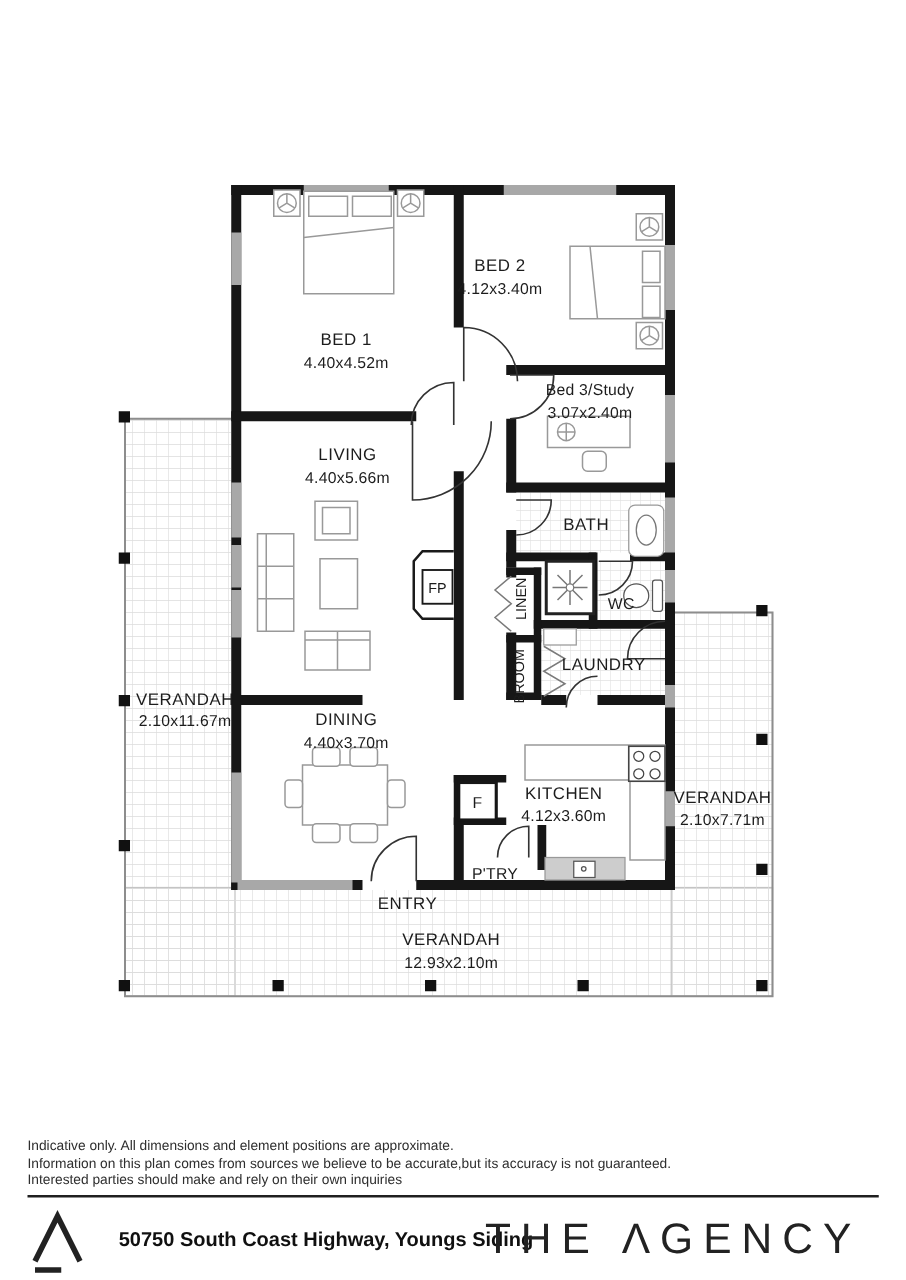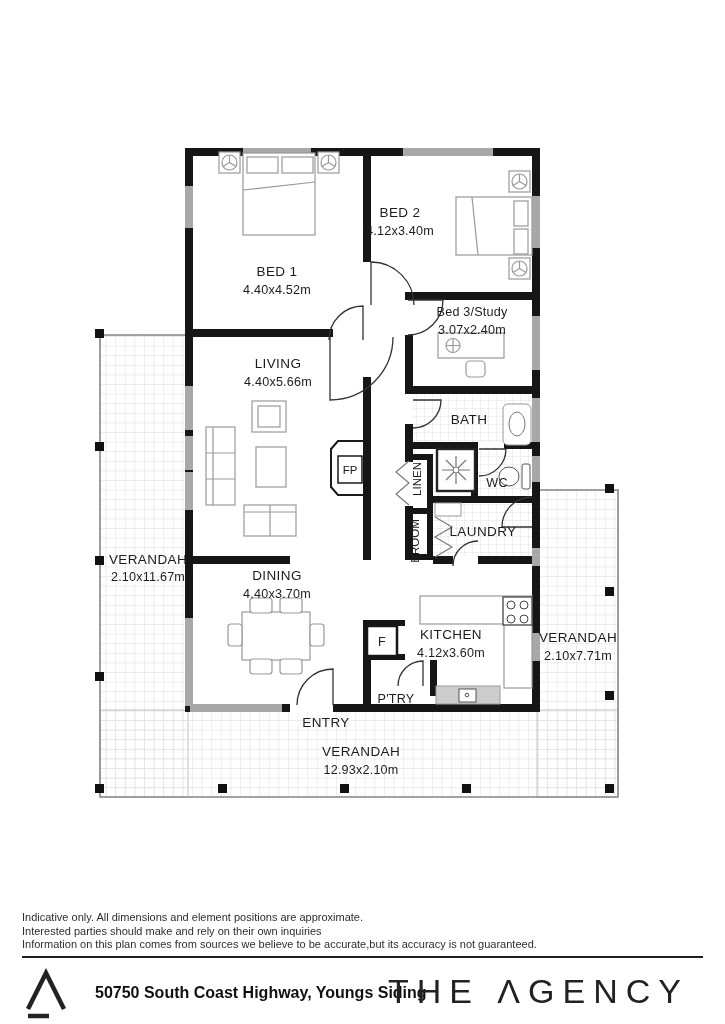--- a/index.html
+++ b/index.html
@@ -259,22 +259,22 @@
     <text class="dm mid" x="578" y="660">2.10x7.71m</text>
 
     <text class="rm mid" x="361" y="756">VERANDAH</text>
     <text class="dm mid" x="361" y="774">12.93x2.10m</text>
   </g>
 </svg>
 
 
 <div class="disclaimer">
   <div>Indicative only. All dimensions and element positions are approximate.</div>
+  <div>Information on this plan comes from sources we believe to be accurate,but its accuracy is not guaranteed.</div>
   <div>Interested parties should make and rely on their own inquiries</div>
-  <div>Information on this plan comes from sources we believe to be accurate,but its accuracy is not guaranteed.</div>
 </div>
 
 <div class="divider"></div>
 
 
 <svg class="logo" width="56" height="56" viewBox="0 0 56 56">
   <path d="M6,43 L24,7 L42,43" fill="none" stroke="#222" stroke-width="4.5"></path>
   <path d="M6,50 L27,50" fill="none" stroke="#222" stroke-width="4.5"></path>
 </svg>
 <div class="footer-address">50750 South Coast Highway, Youngs Siding</div>

